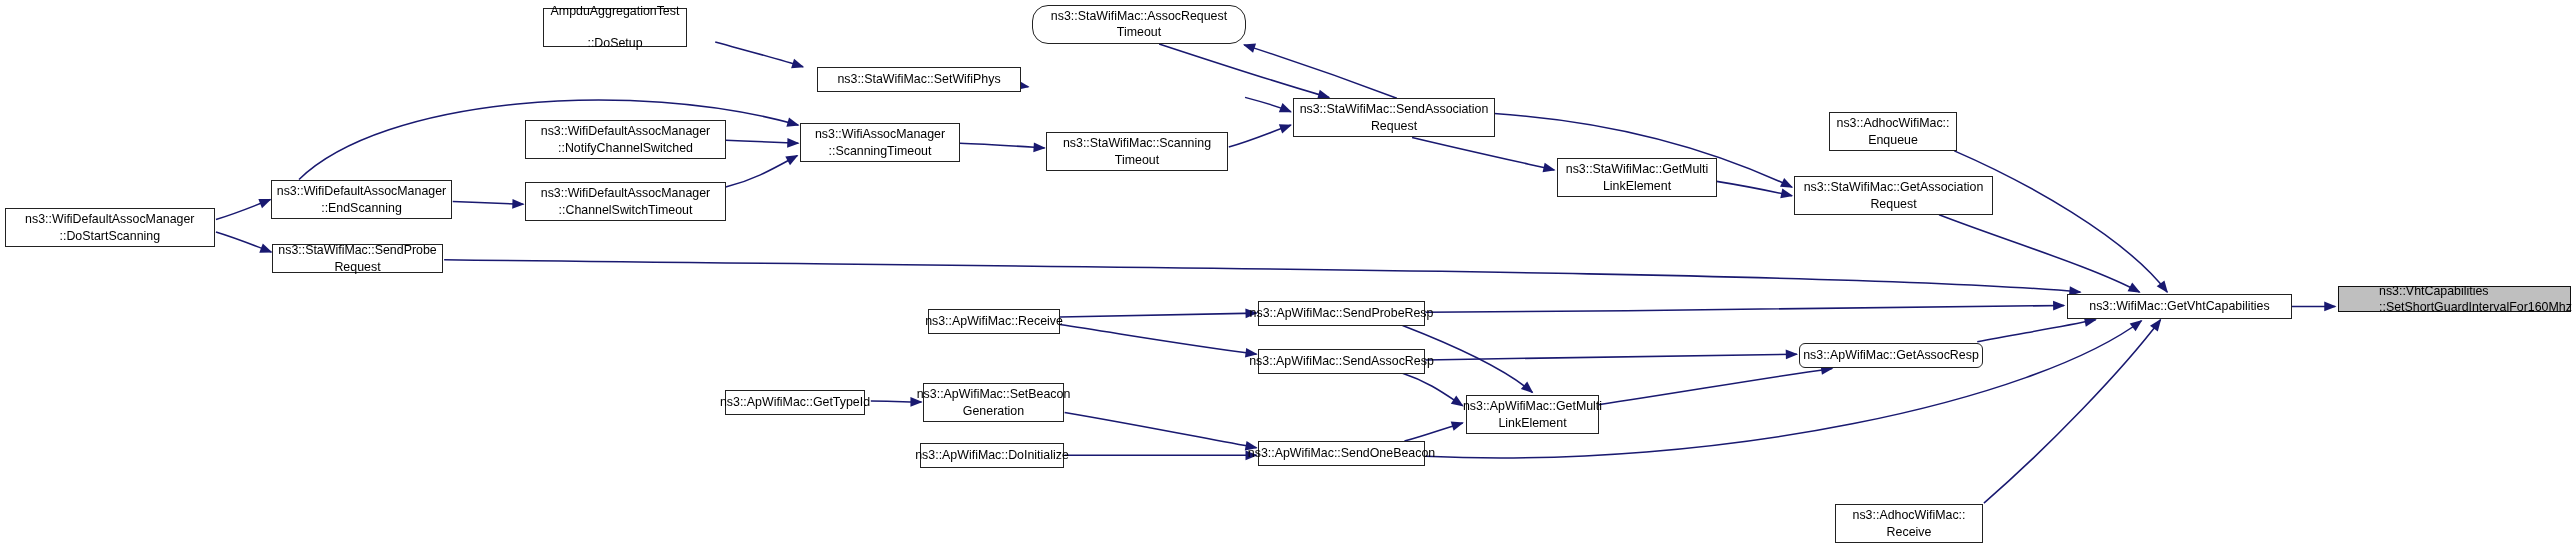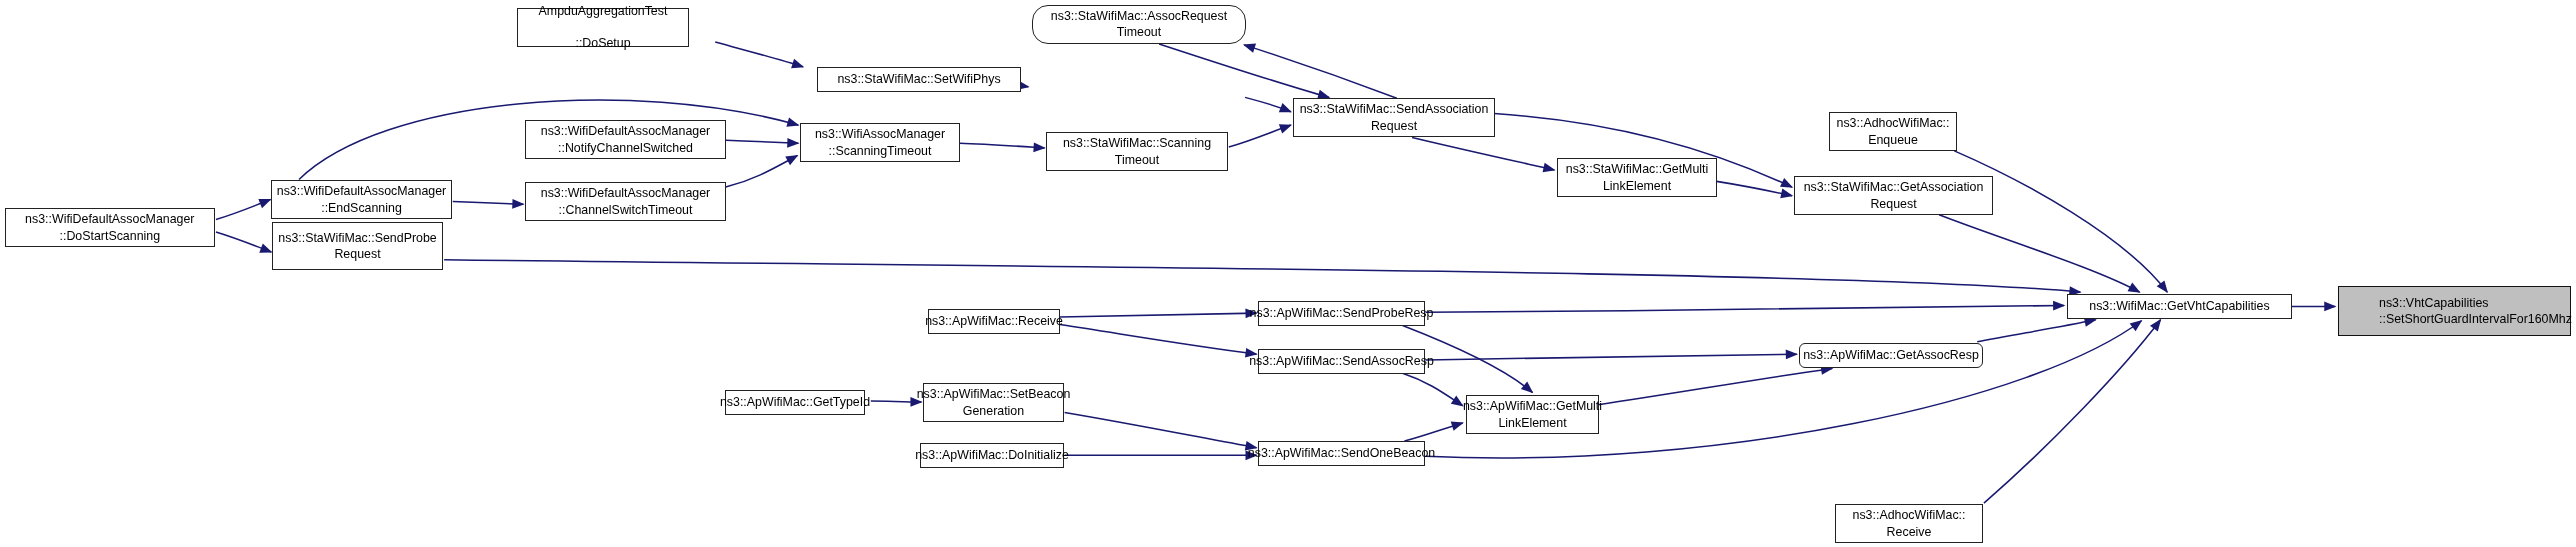--- a/index.html
+++ b/index.html
@@ -85,21 +85,21 @@
       <path d="M 1468 391 C 1495 400 1510 411 1531 425" class="edge" stroke="#191970" marker-end="url(#arrowhead)"></path>
       <path d="M 911 420 C 928 420 945 421 964 421" class="edge" stroke="#191970" marker-end="url(#arrowhead)"></path>
       <path d="M 1114 432 C 1185 444 1245 456 1315 469" class="edge" stroke="#191970" marker-end="url(#arrowhead)"></path>
       <path d="M 1114 477 C 1180 477 1248 477 1315 477" class="edge" stroke="#191970" marker-end="url(#arrowhead)"></path>
       <path d="M 1470 462 C 1492 456 1508 450 1531 443" class="edge" stroke="#191970" marker-end="url(#arrowhead)"></path>
       <path d="M 1492 478 C 1800 492 2130 420 2242 336" class="edge" stroke="#191970" marker-end="url(#arrowhead)"></path>
       <path d="M 1673 424 C 1760 411 1840 397 1918 386" class="edge" stroke="#191970" marker-end="url(#arrowhead)"></path>
       <path d="M 2070 358 C 2112 350 2155 343 2194 335" class="edge" stroke="#191970" marker-end="url(#arrowhead)"></path>
       <path d="M 2077 527 C 2145 468 2222 388 2262 335" class="edge" stroke="#191970" marker-end="url(#arrowhead)"></path>
     </svg>
-<div class="node" style="left: 517px; top: 7.6px; width: 172px; height: 39px; gap: 15px;">
+<div class="node" style="left: 543px; top: 7.6px; width: 144px; height: 39px; gap: 15px;">
       <span>AmpduAggregationTest</span>
       <span>::DoSetup</span>
     </div>
     <div class="node" style="left: 777px; top: 67px; width: 204px; height: 25px; margin-left: 40px;">
       <span>ns3::StaWifiMac::SetWifiPhys</span>
     </div>
     <div class="node" style="left: 1032px; top: 4.8px; width: 214px; height: 39px; border-radius: 16px;">
       <span>ns3::StaWifiMac::AssocRequest</span>
       <span>Timeout</span>
     </div>
@@ -124,40 +124,40 @@
       <span>::EndScanning</span>
     </div>
     <div class="node" style="left: 525px; top: 182px; width: 201px; height: 39px;">
       <span>ns3::WifiDefaultAssocManager</span>
       <span>::ChannelSwitchTimeout</span>
     </div>
     <div class="node" style="left: 4.8px; top: 208px; width: 210px; height: 39px;">
       <span>ns3::WifiDefaultAssocManager</span>
       <span>::DoStartScanning</span>
     </div>
-    <div class="node" style="left: 272px; top: 222px; width: 171px; height: 48px;">
+    <div class="node" style="left: 272px; top: 244px; width: 171px; height: 29px;">
       <span>ns3::StaWifiMac::SendProbe</span>
       <span>Request</span>
     </div>
     <div class="node" style="left: 1829px; top: 112px; width: 128px; height: 39px;">
       <span>ns3::AdhocWifiMac::</span>
       <span>Enqueue</span>
     </div>
     <div class="node" style="left: 1557px; top: 158px; width: 160px; height: 39px;">
       <span>ns3::StaWifiMac::GetMulti</span>
       <span>LinkElement</span>
     </div>
     <div class="node" style="left: 1794px; top: 176px; width: 199px; height: 39px;">
       <span>ns3::StaWifiMac::GetAssociation</span>
       <span>Request</span>
     </div>
     <div class="node" style="left: 2067px; top: 294px; width: 225px; height: 25px;">
       <span>ns3::WifiMac::GetVhtCapabilities</span>
     </div>
-    <div class="node hl" style="left: 2338px; top: 286px; width: 233px; height: 50px; padding-left: 40px;">
+    <div class="node hl" style="left: 2338px; top: 286px; width: 233px; height: 26px; padding-left: 40px;">
       <span>ns3::VhtCapabilities</span>
       <span>::SetShortGuardIntervalFor160Mhz</span>
     </div>
     <div class="node" style="left: 928px; top: 309px; width: 132px; height: 25px;">
       <span>ns3::ApWifiMac::Receive</span>
     </div>
     <div class="node" style="left: 1258px; top: 301px; width: 167px; height: 25px;">
       <span>ns3::ApWifiMac::SendProbeResp</span>
     </div>
     <div class="node" style="left: 1258px; top: 349px; width: 167px; height: 25px;">

